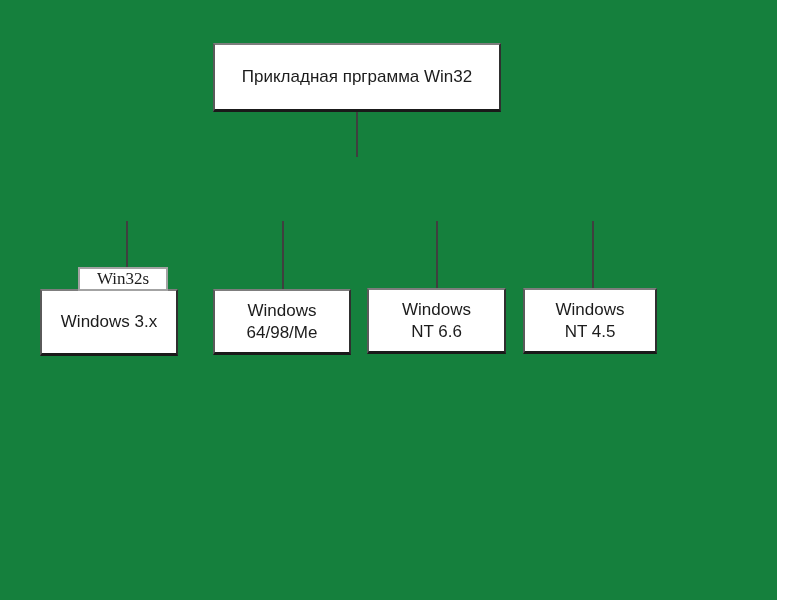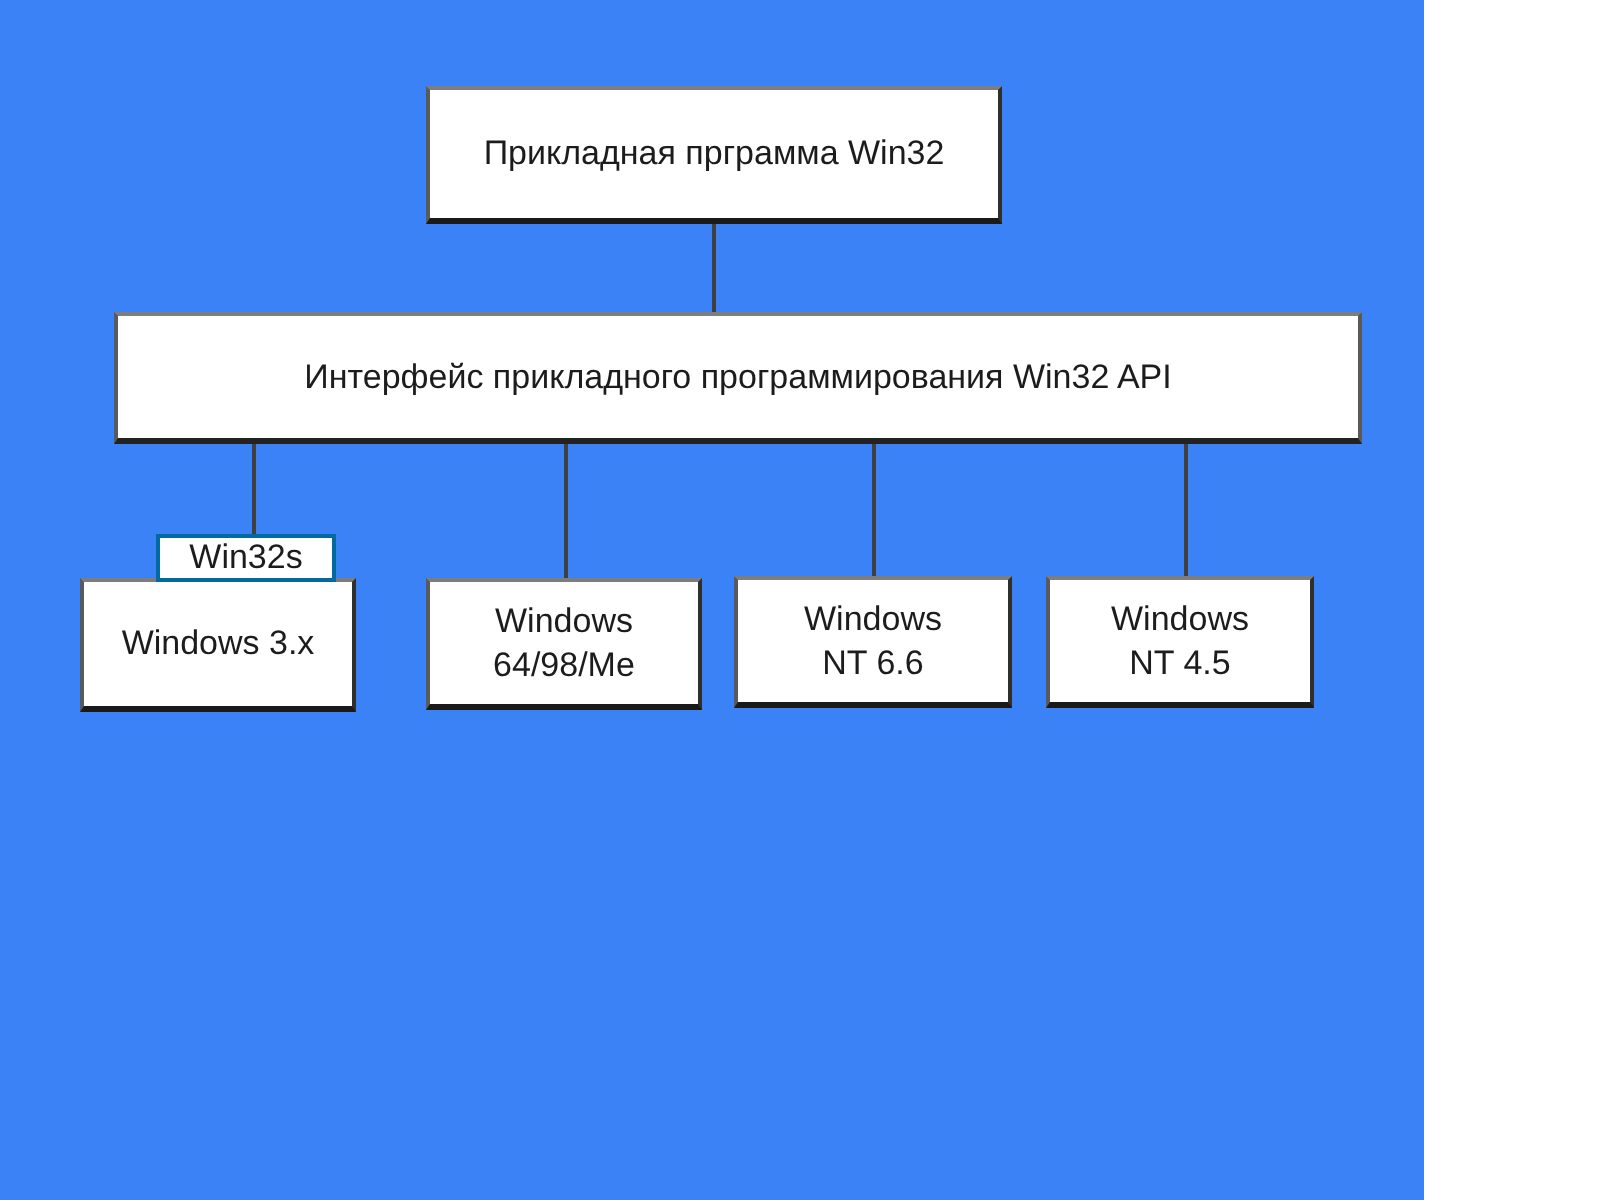--- a/index.html
+++ b/index.html
@@ -2,23 +2,23 @@
 <html><head>
 <meta charset="utf-8">
 <style>
   html, body {
     margin: 0;
     padding: 0;
     background: #ffffff;
   }
   .canvas {
     position: relative;
-    width: 712px;
+    width: 777px;
     height: 600px;
-    background: #3b82f6;
+    background: #15803d;
     overflow: hidden;
     font-family: "Liberation Sans", "DejaVu Sans", sans-serif;
     color: #1c1c1c;
   }
   .box {
     position: absolute;
     box-sizing: border-box;
     background: #ffffff;
     border: 2px solid #5a5a5a;
     border-top-color: #7d7d7d;
@@ -31,22 +31,22 @@
     text-align: center;
     font-size: 17px;
     line-height: 22px;
     z-index: 1;
   }
   .top-box   { left: 213px; top: 43px;  width: 288px; height: 69px; }
   .api-box   { left: 57px;  top: 156px; width: 624px; height: 66px;
                border: 2px solid #5a5a5a; border-top-color: #7d7d7d;
                border-bottom: 3px solid #222222; }
   .tab-box   { left: 78px;  top: 267px; width: 90px;  height: 24px;
-               border: 2px solid #0369a1; z-index: 2;
-               font-size: 17px; line-height: 18px; }
+               border: 2px solid #a3a3a3; z-index: 2;
+               font-size: 17px; line-height: 18px; font-family: Liberation Serif, serif; }
   .os-box-1  { left: 40px;  top: 289px; width: 138px; height: 67px; }
   .os-box-2  { left: 213px; top: 289px; width: 138px; height: 66px; }
   .os-box-3  { left: 367px; top: 288px; width: 139px; height: 66px; }
   .os-box-4  { left: 523px; top: 288px; width: 134px; height: 66px; }
   .vline {
     position: absolute;
     width: 2px;
     background: #3f3f3f;
     z-index: 0;
   }
@@ -65,23 +65,20 @@
   <div class="vline c-app-api"></div>
   <div class="vline c-win32s"></div>
   <div class="vline c-win95"></div>
   <div class="vline c-nt4"></div>
   <div class="vline c-nt5"></div>
 
   <div class="box top-box">
     <span class="lbl">Прикладная прграмма Win32</span>
   </div>
 
-  <div class="box api-box">
-    <span class="lbl">Интерфейс прикладного программирования Win32 API</span>
-  </div>
 
   <div class="box tab-box">
     <span class="lbl">Win32s</span>
   </div>
 
   <div class="box os-box-1">
     <span class="lbl">Windows 3.x</span>
   </div>
 
   <div class="box os-box-2">

